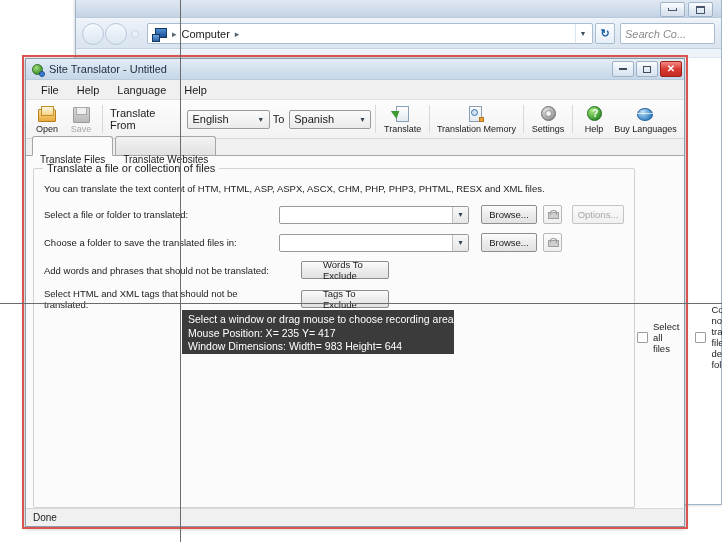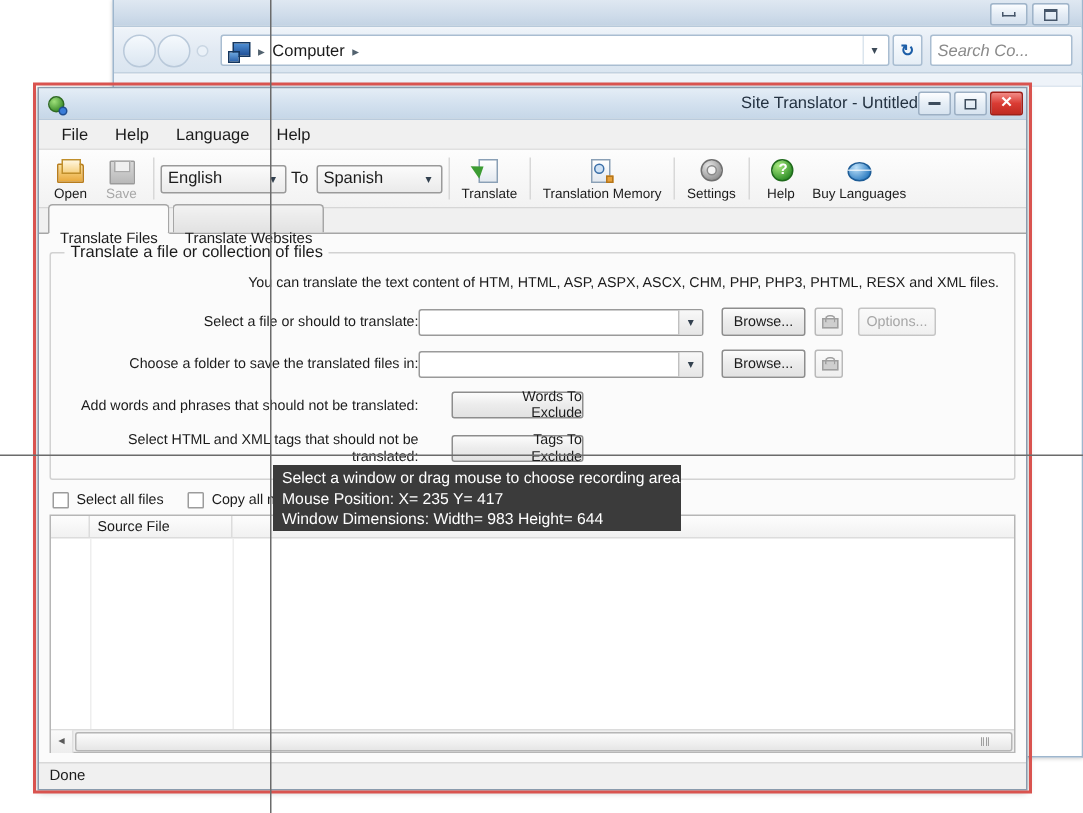--- a/index.html
+++ b/index.html
@@ -87,21 +87,21 @@
   }
   .exp-body { position:absolute; left:0; top:50px; right:0; bottom:0; background:#ffffff; }
   .exp-body-strip { position:absolute; left:0; top:0; right:0; height:8px; background:#eef3f9; border-bottom:1px solid #dde6ef;}
 
   
   .st-win {
     position: absolute; left: 25px; top: 58px; width: 660px; height: 469px;
     background: #f0f0f0;
     border: 1px solid #8a9bad;
     box-shadow: 0 1px 5px rgba(0,0,0,.35);
-    display: flex; flex-direction: column; text-align: right;
+    display: flex; flex-direction: column;
   }
   .st-title {
     height: 21px; flex: none;
     background: linear-gradient(#e4edf6, #d2e0ee 55%, #c6d7e8);
     border-bottom: 1px solid #bacbdc;
     display: flex; align-items: center; padding: 0 2px 0 5px;
   }
   .st-ico {
     width: 13px; height: 13px; flex:none; margin-right: 5px; position: relative;
   }
@@ -195,21 +195,21 @@
     border-bottom:1px solid #a6a6a6; position:relative; z-index:2;
   }
   .tab {
     font-size:10px; color:#1b1b1b; padding:16px 7px 2px 7px; height:17px;
     border:1px solid #a6a6a6; border-bottom:none; border-radius:3px 3px 0 0;
     background: linear-gradient(#f2f2f2,#e2e2e2);
     margin-right:2px; line-height:13px;
   }
   .tab.active { background:#fbfbfb; border-bottom:1px solid #fbfbfb; margin-bottom:-1px; }
 
-  .st-page { flex:1; background:#fbfbfb; position:relative; display:flex; flex-direction:column; padding: 6px 7px 0 7px; }
+  .st-page { flex:1; background:#fbfbfb; position:relative; display:flex; flex-direction:row; padding: 6px 7px 0 7px; }
 
   .groupbox {
     border:1px solid #d2d2d2; border-radius:2px; position:relative;
     padding: 11px 10px 9px 10px; margin-top:6px;
   }
   .gb-title {
     position:absolute; top:-7px; left:9px; background:#fbfbfb; padding:0 4px;
     font-size:11px; color:#1b1b1b;
   }
   .gb-desc { font-size:9.5px; color:#1b1b1b; margin: 3px 0 11px 0; }
@@ -378,20 +378,21 @@
     <div class="st-toolbar">
       <div class="tb-btn">
         <span class="ic ic-open"></span>
         <span class="tb-label">Open</span>
       </div>
       <div class="tb-btn">
         <span class="ic ic-save"></span>
         <span class="tb-label dim">Save</span>
       </div>
       <div class="tb-sep"></div>
+      <span class="tfrom-label">Translate From</span>
       <div class="combo combo-lang">
         <span>English</span>
         <span class="cb-arrow">▾</span>
       </div>
       <span class="tfrom-label">To</span>
       <div class="combo combo-lang">
         <span>Spanish</span>
         <span class="cb-arrow">▾</span>
       </div>
       <div class="tb-sep"></div>
@@ -441,21 +442,21 @@
       <div class="tab">Translate Websites</div>
     </div>
 
     <div class="st-page">
 
       <div class="groupbox">
         <div class="gb-title">Translate a file or collection of files</div>
         <div class="gb-desc">You can translate the text content of HTM, HTML, ASP, ASPX, ASCX, CHM, PHP, PHP3, PHTML, RESX and XML files.</div>
 
         <div class="frow">
-          <span class="frow-label">Select a file or should to translate:</span>
+          <span class="frow-label">Select a file or folder to translated:</span>
           <div class="combo combo-path">
             <span></span>
             <span class="cb-arrow">▾</span>
           </div>
           <div class="btn btn-browse">Browse...</div>
           <div class="iconbtn">
               <span class="lockgl"></span>
             </div>
           <div class="btn btn-options disabled">Options...</div>
         </div>

